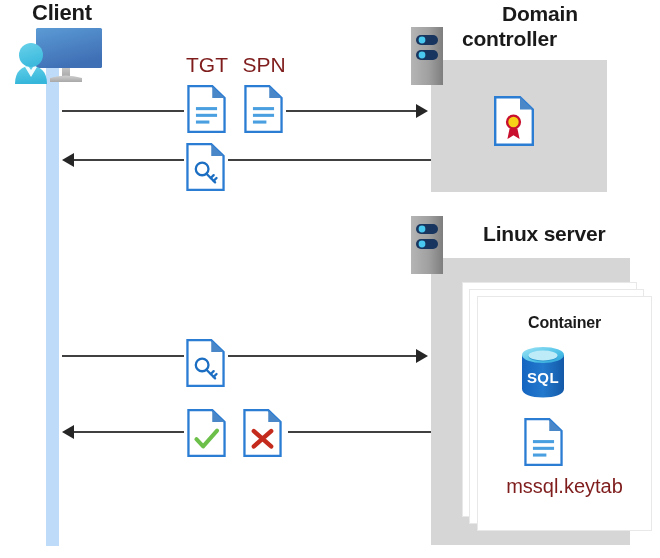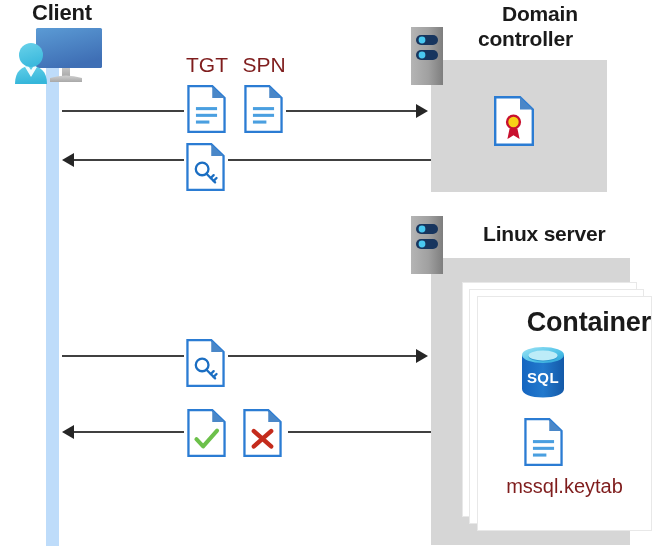--- a/index.html
+++ b/index.html
@@ -116,21 +116,21 @@
       </defs>
       <rect x="0" y="0" width="32" height="58" fill="url(#rackGrad1)"></rect>
       <rect x="5" y="8" width="22" height="10" rx="5" fill="#17355e"></rect>
       <circle cx="11" cy="13" r="3.4" fill="#49c8f0"></circle>
       <rect x="5" y="23" width="22" height="10" rx="5" fill="#17355e"></rect>
       <circle cx="11" cy="28" r="3.4" fill="#49c8f0"></circle>
     </svg>
   </div>
 
   <div class="abs title-bold" style="left:462px; top:1px; font-size:21px; line-height:25px;margin-left:40px;">Domain</div>
-  <div class="abs title-bold" style="left:462px; top:26px; font-size:21px; line-height:25px;margin-left:16px;">controller</div>
+  <div class="abs title-bold" style="left:462px; top:26px; font-size:21px; line-height:25px;">controller</div>
 
   <div class="abs" style="left:494px; top:96px; width:40px; height:50px;">
     <svg width="40" height="50" viewBox="0 0 40 50">
       <path d="M1.2 1.2 H26 L38.8 13.5 V48.8 H1.2 Z" fill="#ffffff" stroke="#2b7cd3" stroke-width="2.4"></path>
       <path d="M26 1.2 L38.8 13.5 H26 Z" fill="#4a87c8"></path>
       <circle cx="19.5" cy="26" r="7.6" fill="#c8102e"></circle>
       <circle cx="19.5" cy="26" r="5.2" fill="#f7d117"></circle>
       <path d="M15.6 32.5 L13.4 43 L19.5 39.2 L25.6 43 L23.4 32.5 Z" fill="#c8102e"></path>
     </svg>
   </div>
@@ -153,21 +153,21 @@
       <circle cx="11" cy="28" r="3.4" fill="#49c8f0"></circle>
     </svg>
   </div>
 
   <div class="abs title-bold" style="left:462px; top:221px; font-size:21px; line-height:25px;margin-left:21px;">Linux server</div>
 
   <div class="abs card" style="left:463px; top:283px; width:173px; height:233px;"></div>
   <div class="abs card" style="left:470px; top:290px; width:173px; height:233px;"></div>
   <div class="abs card" style="left:478px; top:297px; width:173px; height:233px;"></div>
 
-  <div class="abs title-bold" style="left:478px; top:310px; width:173px; text-align:right; font-size:27px; line-height:25px;">Container</div>
+  <div class="abs title-bold" style="left:478px; top:310px; width:173px; text-align:center; font-size:16px; line-height:25px;">Container</div>
 
   <div class="abs" style="left:518px; top:345px; width:50px; height:54px;">
     <svg width="50" height="54" viewBox="0 0 50 54">
       <defs>
         <linearGradient id="sqlBody" x1="0" y1="0" x2="1" y2="0">
           <stop offset="0%" stop-color="#1565c0"></stop>
           <stop offset="50%" stop-color="#2279cd"></stop>
           <stop offset="100%" stop-color="#1459a8"></stop>
         </linearGradient>
         <linearGradient id="sqlTop" x1="0" y1="0" x2="1" y2="1">

